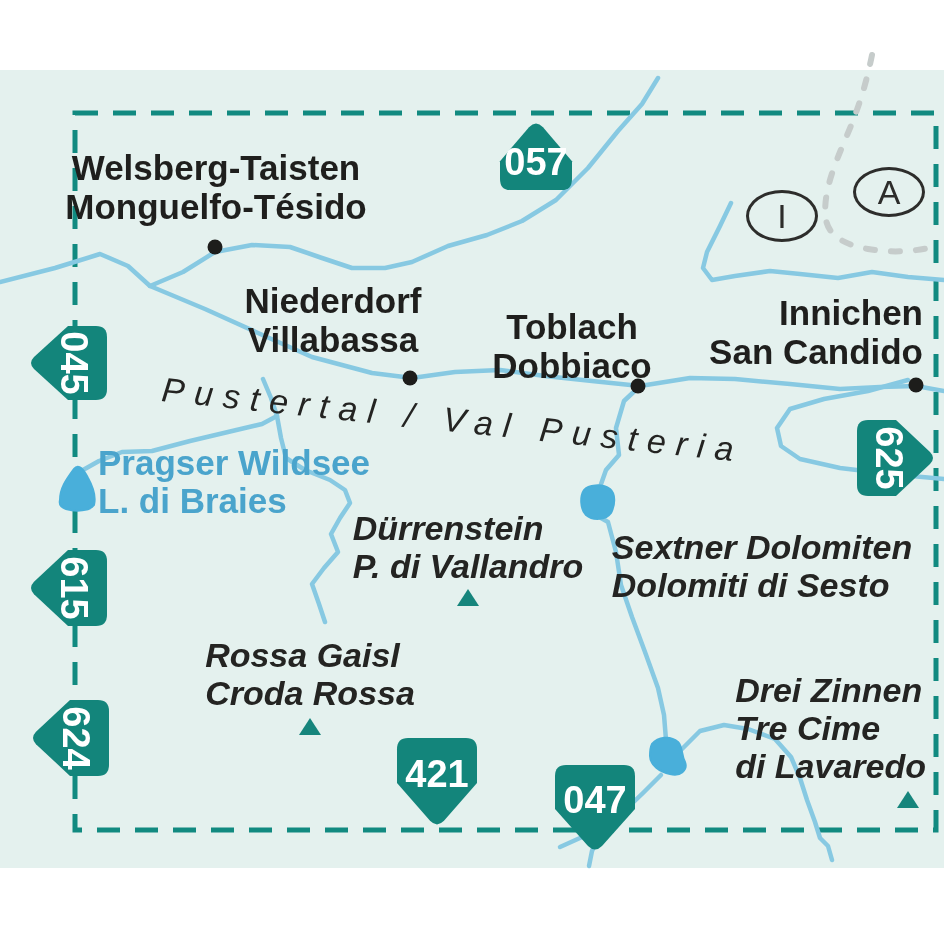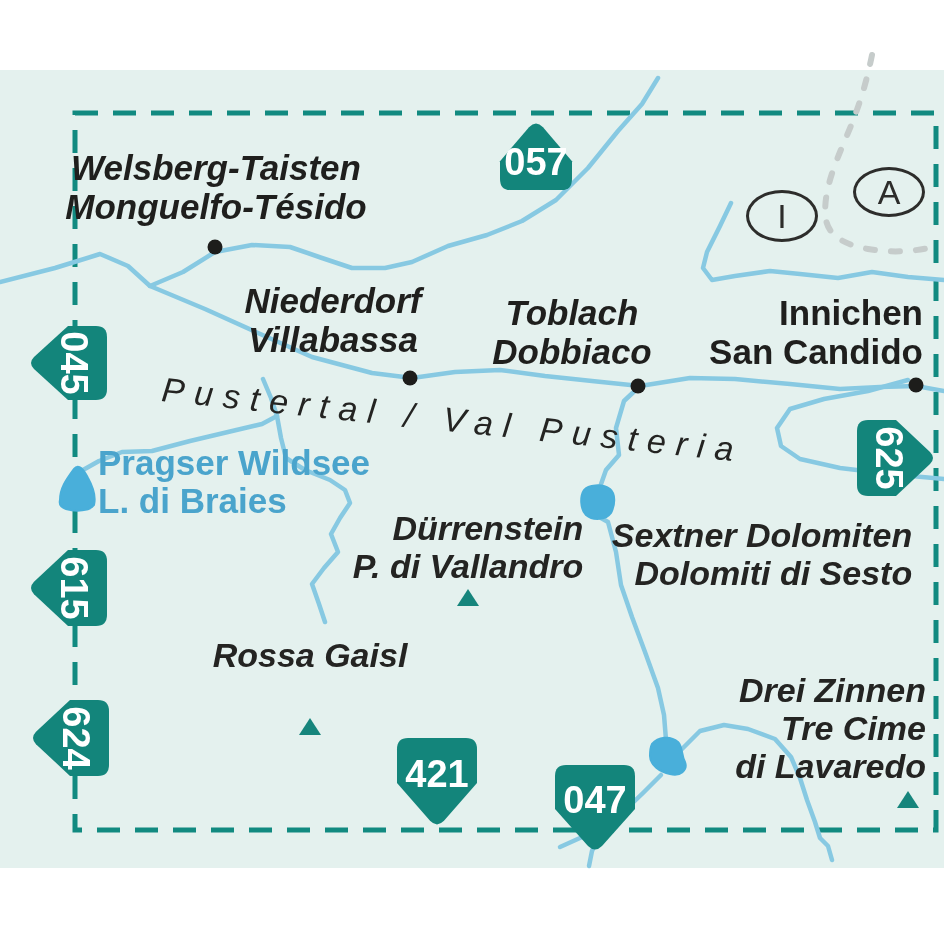--- a/index.html
+++ b/index.html
@@ -3,23 +3,23 @@
 <meta charset="utf-8">
 <style>
   html,body{margin:0;padding:0;background:#ffffff;}
   #stage{position:relative;width:944px;height:944px;background:#ffffff;overflow:hidden;
          font-family:"Liberation Sans","DejaVu Sans",sans-serif;}
   #mapbg{position:absolute;left:0;top:70px;width:944px;height:798px;background:#e4f1ee;}
   svg.linework{position:absolute;left:0;top:0;width:944px;height:944px;}
 
   .label{position:absolute;white-space:nowrap;}
   .town{font-weight:700;font-size:35px;line-height:39px;color:#1f1f1d;text-align:center;}
-  .center{transform:translateX(-50%);font-style:italic;}
+  .center{transform:translateX(-50%);}
   .rightal{text-align:right;}
-  .mtn{font-style:italic;font-weight:600;font-size:34px;line-height:38px;color:#242422;text-align:right;}
+  .mtn{font-style:italic;font-weight:600;font-size:34px;line-height:38px;color:#242422;text-align:left;}
   .lakelbl{font-weight:700;font-size:35px;line-height:38px;color:#4aa4cc;text-align:left;}
   .valley{font-style:italic;font-weight:500;font-size:34px;letter-spacing:10px;color:#242422;
           transform:rotate(6deg);transform-origin:left center;}
 
   .badge{position:absolute;}
   .badge svg{position:absolute;left:0;top:0;width:100%;height:100%;}
   .badge .num{position:absolute;inset:0;display:flex;align-items:center;justify-content:center;
               color:#ffffff;font-weight:700;font-size:38px;}
   .badge.up   .num{transform:translateY(7px);}
   .badge.down .num{transform:translateY(-9px);}
@@ -77,46 +77,47 @@
   </svg>
 
   <div class="label town center" style="left:216px;top:148px;">
     <div>Welsberg-Taisten</div>
     <div>Monguelfo-Tésido</div>
   </div>
   <div class="label town center" style="left:333px;top:281px;">
     <div>Niederdorf</div>
     <div>Villabassa</div>
   </div>
-  <div class="label town center" style="left:572px;top:293px;">
+  <div class="label town center" style="left:572px;top:307px;">
     <div>Toblach</div>
     <div>Dobbiaco</div>
   </div>
   <div class="label town rightal" style="right:21px;top:293px;">
     <div>Innichen</div>
     <div>San Candido</div>
   </div>
 
   <div class="label valley" style="left:162px;top:370px;">Pustertal / Val Pusteria</div>
 
   <div class="label lakelbl" style="left:98px;top:444px;">
     <div>Pragser Wildsee</div>
     <div>L. di Braies</div>
   </div>
 
   <div class="label mtn center" style="left:468px;top:509px;">
     <div>Dürrenstein</div>
     <div>P. di Vallandro</div>
   </div>
-  <div class="label mtn center" style="left:762px;top:516px;">
+  <div class="label mtn center" style="left:762px;top:528px;">
     <div>Sextner Dolomiten</div>
     <div>Dolomiti di Sesto</div>
   </div>
   <div class="label mtn center" style="left:310px;top:636px;">
     <div>Rossa Gaisl</div>
+    <div>Croda Rossa</div>
   </div>
   <div class="label mtn rightal" style="right:18px;top:671px;">
     <div>Drei Zinnen</div>
     <div>Tre Cime</div>
     <div>di Lavaredo</div>
   </div>
 
   <div class="badge up" style="left:492px;top:120px;width:88px;height:70px;">
     <svg viewBox="0 0 88 68" preserveAspectRatio="none">
       <path d="M18,68 L70,68 Q80,68 80,57 L80,40 L51,7 Q44,0 37,7 L8,40 L8,57 Q8,68 18,68 Z" fill="#13857b"></path>

